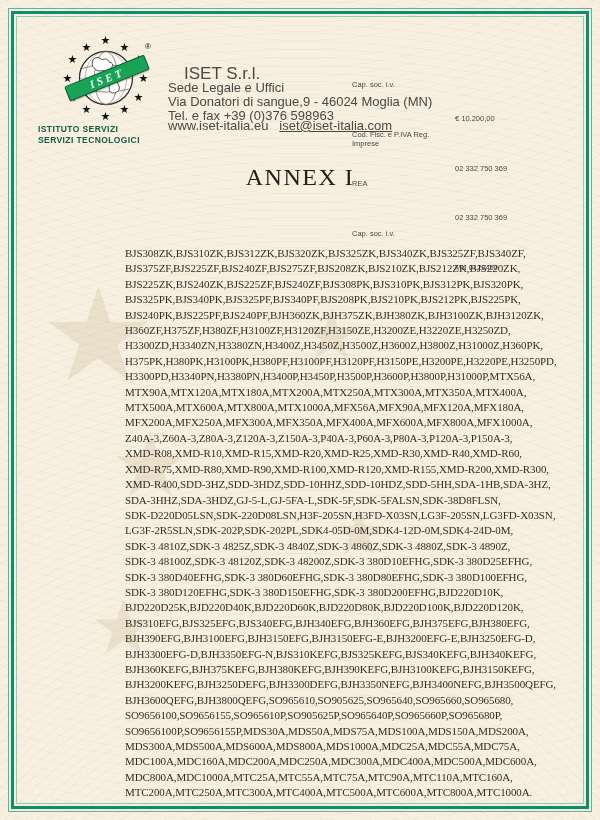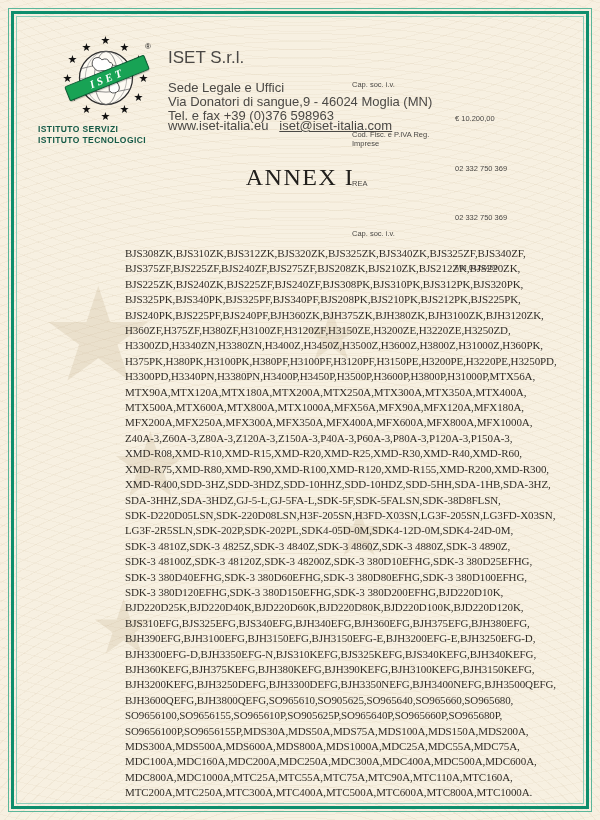--- a/index.html
+++ b/index.html
@@ -35,21 +35,21 @@
   .ribbon span{
     color:#ffffff;font-weight:bold;font-style:italic;font-size:11px;letter-spacing:3px;
     font-family:"Liberation Serif",serif;
   }
   .regmark{position:absolute;left:99px;top:4px;font-size:8px;color:#111;}
   .logo-caption{
     position:absolute;left:-8px;top:86px;width:140px;text-align:left;
     color:#155a47;font-weight:bold;font-size:8.5px;line-height:11px;letter-spacing:0.4px;
   }
   
-  .company-name{position:absolute;left:168px;top:48px;font-size:17px;font-weight:normal;color:#4a4845;margin:0;}
+  .company-name{position:absolute;left:168px;top:48px;font-size:17px;font-weight:normal;color:#4a4845;margin:16px;}
   .info{position:absolute;left:168px;font-size:13px;color:#4a4845;}
   .info a{color:#4a4845;text-decoration:underline;}
   .registry{position:absolute;left:352px;top:80px;width:210px;font-size:7.5px;color:#4a4845;}
   .reg-row{display:flex;margin-bottom:6.5px;}
   .reg-label{width:103px;}
   .reg-value{width:100px;margin-top:34px;}
   
   .doc-title{
     position:absolute;left:0;top:164px;width:600px;text-align:center;margin:0;
     font-family:"Liberation Serif",serif;font-weight:normal;
@@ -102,21 +102,21 @@
       <path d="M16,42 q5,0 6,5 q0,5 -5,5 q-5,-1 -5,-5 q1,-4 4,-5z" fill="#ffffff" stroke="#333" stroke-width="0.9"></path>
     </svg>
 
     <div class="ribbon">
       <span>ISET</span>
     </div>
     <span class="regmark">®</span>
 
     <div class="logo-caption">
       <div>ISTITUTO SERVIZI</div>
-      <div>ISTITUTO TECNOLOGICI</div>
+      <div>SERVIZI TECNOLOGICI</div>
     </div>
   </div>
 
   <h1 class="company-name">ISET S.r.l.</h1>
   <div class="info" style="top:80px;">Sede Legale e Uffici</div>
   <div class="info" style="top:94px;">Via Donatori di sangue,9 - 46024 Moglia (MN)</div>
   <div class="info" style="top:108px;">Tel. e fax +39 (0)376 598963</div>
   <div class="info" style="top:118px;">
     <span>www.iset-italia.eu</span>&nbsp;&nbsp;
     <a href="#">iset@iset-italia.com</a>

